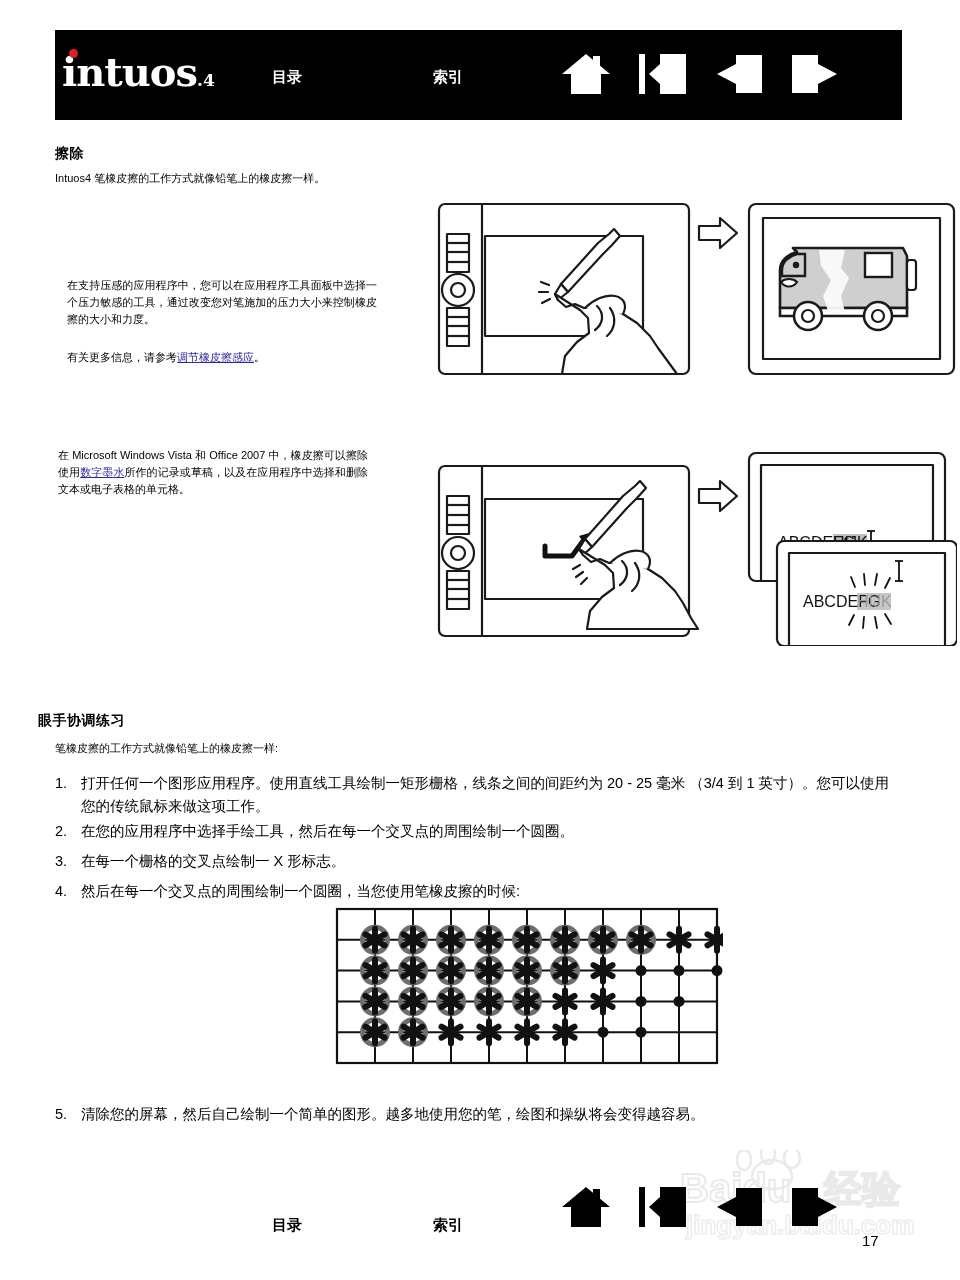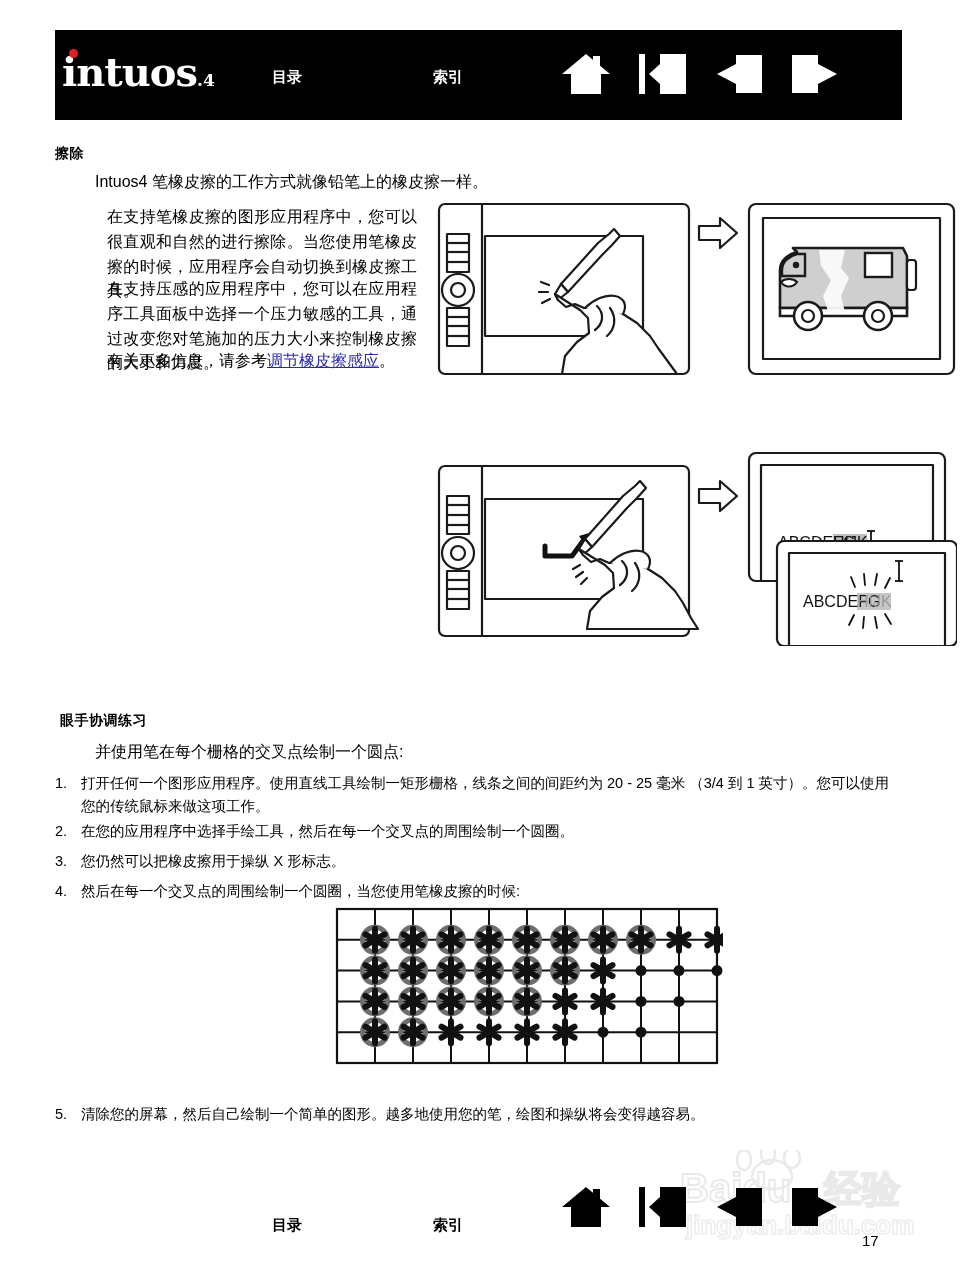--- a/index.html
+++ b/index.html
@@ -34,21 +34,21 @@
   .hdr-icons{position:absolute;left:560px;top:52px;display:flex;align-items:center;gap:26px;}
   .page-num-hdr{position:absolute;right:18px;top:83px;color:#fff;font-size:15px;}
 
   .ico{display:block;}
 
   
   .h2{
     position:absolute;font-size:14px;font-weight:700;letter-spacing:.5px;
   }
   .p{
-    position:absolute;font-size:16px;line-height:1.55;text-align:justify;margin-left:40px;
+    position:absolute;font-size:11px;line-height:1.55;text-align:justify;
   }
   .col-narrow{width:310px;}
   a.lnk,.lnk{color:#2a2aaa;text-decoration:underline;}
 
   
   .li{position:absolute;font-size:14.5px;line-height:1.6;}
   .li .num{position:absolute;left:0;top:0;width:22px;}
   .li .txt{display:block;margin-left:26px;}
 
   
@@ -102,21 +102,20 @@
           <path fill="#fff" d="M2 3 L2 41 L28 41 L28 32 L47 22 L28 12 L28 3 Z"></path>
         </svg>
     </span>
   </div>
 
   <div class="page-num-hdr">17</div>
 
   <div class="h2" style="left:55px;top:145px;">擦除</div>
   <div class="p" style="left:55px;top:170px;width:600px;">Intuos4 笔橡皮擦的工作方式就像铅笔上的橡皮擦一样。</div>
 
-  <div class="p col-narrow" style="left:67px;top:205px;">在支持笔橡皮擦的图形应用程序中，您可以很直观和自然的进行擦除。当您使用笔橡皮擦的时候，应用程序会自动切换到橡皮擦工具。</div>
   <div class="p col-narrow" style="left:67px;top:349px;text-align:left;">
     <span>有关更多信息，请参考</span><a class="lnk" href="#">调节橡皮擦感应</a><span>。</span>
   </div>
   <div class="p col-narrow" style="left:67px;top:277px;">在支持压感的应用程序中，您可以在应用程序工具面板中选择一个压力敏感的工具，通过改变您对笔施加的压力大小来控制橡皮擦的大小和力度。</div>
 
   <div class="illus" style="left:393px;top:196px;">
     <svg width="520" height="185" viewBox="0 0 520 185">
       <g fill="none" stroke="#1a1a1a" stroke-width="2.2" stroke-linejoin="round">
 
         <rect x="2" y="8" width="250" height="170" rx="6"></rect>
@@ -173,20 +172,23 @@
         <circle cx="371" cy="120" r="14" fill="#fff" stroke="#1a1a1a" stroke-width="2.6"></circle>
         <circle cx="371" cy="120" r="6" fill="#fff" stroke="#1a1a1a" stroke-width="2.2"></circle>
         <circle cx="441" cy="120" r="14" fill="#fff" stroke="#1a1a1a" stroke-width="2.6"></circle>
         <circle cx="441" cy="120" r="6" fill="#fff" stroke="#1a1a1a" stroke-width="2.2"></circle>
 
         <path d="M382 54 L408 54 L404 72 L412 82 L404 100 L408 116 L392 118 L386 100 L394 84 L384 70 Z" fill="#fafafa" opacity=".95"></path>
       </g>
     </svg>
   </div>
 
+  <div class="p col-narrow" style="left:58px;top:447px;">
+    <span>在 Microsoft Windows Vista 和 Office 2007 中，橡皮擦可以擦除使用</span><a class="lnk" href="#">数字墨水</a><span>所作的记录或草稿，以及在应用程序中选择和删除文本或电子表格的单元格。</span>
+  </div>
 
   <div class="illus" style="left:393px;top:441px;">
     <svg width="520" height="205" viewBox="0 0 520 205">
       <g fill="none" stroke="#1a1a1a" stroke-width="2.2" stroke-linejoin="round">
         <rect x="2" y="25" width="250" height="170" rx="6"></rect>
         <line x1="45" y1="25" x2="45" y2="195"></line>
         <rect x="10" y="55" width="22" height="38"></rect>
         <line x1="10" y1="64" x2="32" y2="64"></line>
           <line x1="10" y1="74" x2="32" y2="74"></line>
           <line x1="10" y1="84" x2="32" y2="84"></line>
@@ -260,34 +262,34 @@
       </g>
       <g stroke="#111" stroke-width="1.8" fill="none">
         <line x1="462" y1="120" x2="462" y2="140"></line>
         <line x1="458" y1="120" x2="466" y2="120"></line>
           <line x1="458" y1="140" x2="466" y2="140"></line>
       </g>
     </svg>
   </div>
 
 
-  <div class="h2" style="left:60px;top:712px;">眼手协调练习</div>
-  <div class="p" style="left:55px;top:740px;width:845px;">并使用笔在每个栅格的交叉点绘制一个圆点:</div>
+  <div class="h2" style="left:38px;top:712px;">眼手协调练习</div>
+  <div class="p" style="left:55px;top:740px;width:845px;">笔橡皮擦的工作方式就像铅笔上的橡皮擦一样:</div>
 
   <div class="li" style="left:55px;top:772px;width:845px;">
     <span class="num">1.</span>
     <span class="txt">打开任何一个图形应用程序。使用直线工具绘制一矩形栅格，线条之间的间距约为 20 - 25 毫米 （3/4 到 1 英寸）。您可以使用您的传统鼠标来做这项工作。</span>
   </div>
   <div class="li" style="left:55px;top:820px;width:845px;">
     <span class="num">2.</span>
     <span class="txt">在您的应用程序中选择手绘工具，然后在每一个交叉点的周围绘制一个圆圈。</span>
   </div>
   <div class="li" style="left:55px;top:850px;width:845px;">
     <span class="num">3.</span>
-    <span class="txt">您仍然可以把橡皮擦用于操纵 X 形标志。</span>
+    <span class="txt">在每一个栅格的交叉点绘制一 X 形标志。</span>
   </div>
   <div class="li" style="left:55px;top:880px;width:845px;">
     <span class="num">4.</span>
     <span class="txt">然后在每一个交叉点的周围绘制一个圆圈，当您使用笔橡皮擦的时候:</span>
   </div>
 
   <div class="illus" style="left:287px;top:903px;">
     <svg id="grid-svg" width="392" height="166" viewBox="0 0 392 166">
         <rect x="6" y="6" width="380" height="154" fill="none" stroke="#111" stroke-width="2.2"></rect>
         <line x1="44" y1="6" x2="44" y2="160" stroke="#111" stroke-width="2"></line>

